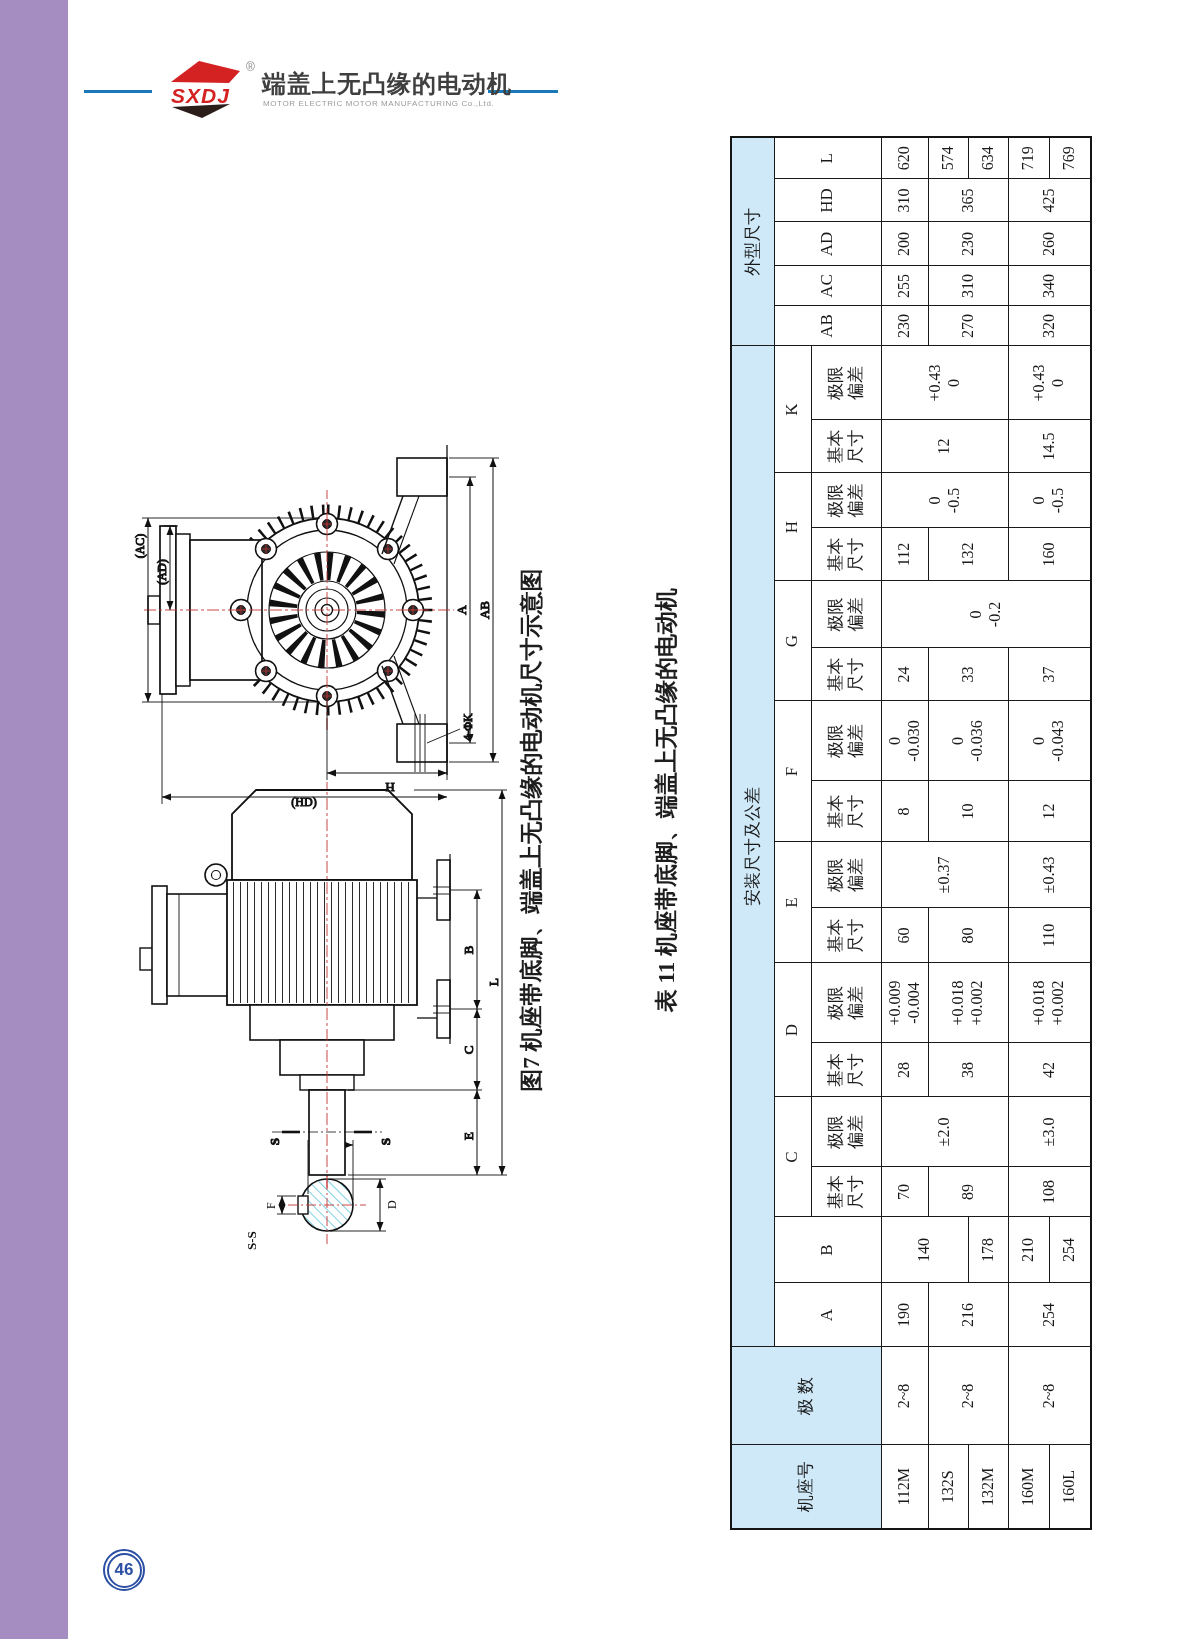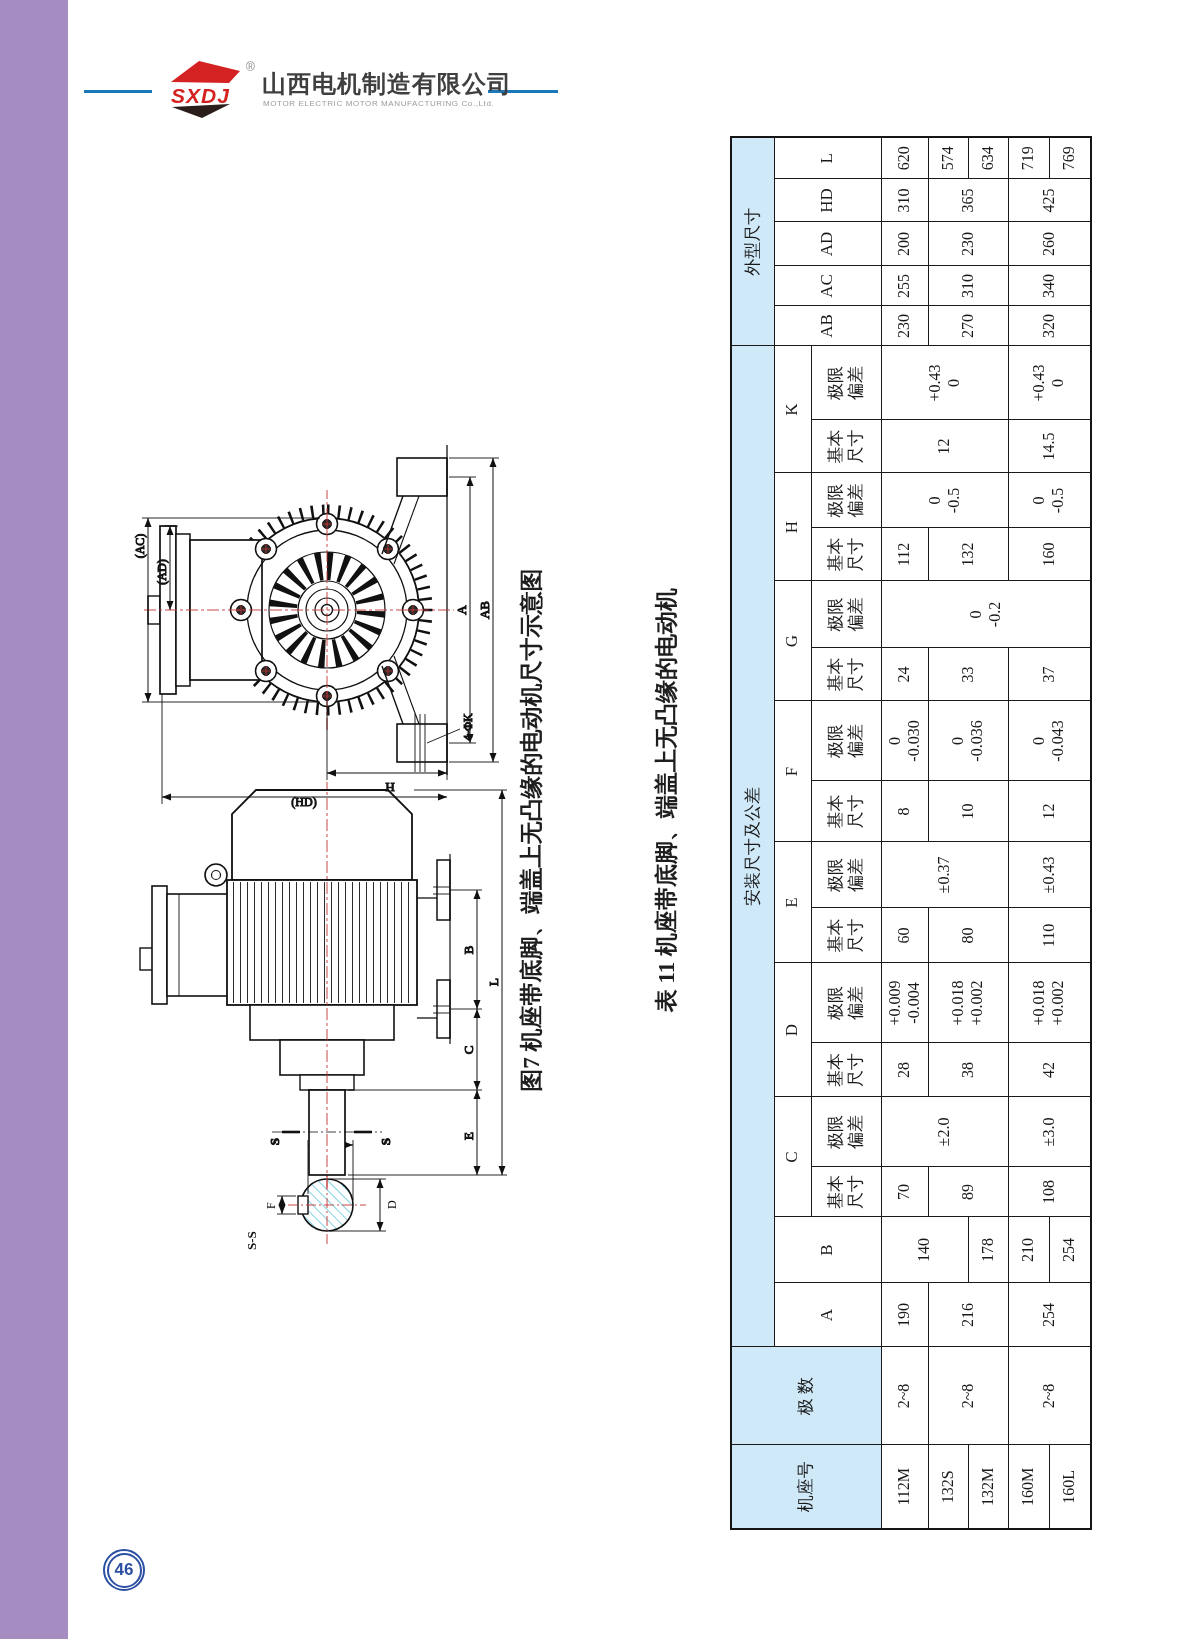--- a/index.html
+++ b/index.html
@@ -51,21 +51,21 @@
   <div class="band"></div>
 
   <div class="hline left"></div>
   <div class="hline right"></div>
   <svg class="logo-svg" width="82" height="62" viewBox="0 0 82 62">
     <polygon points="7,26 35,5 76,15 65,27" fill="#d42121"></polygon>
     <text x="7" y="47" font-family="Liberation Sans, sans-serif" font-size="21" font-weight="bold" font-style="italic" fill="#d42121" letter-spacing="1">SXDJ</text>
     <polygon points="8,51 66,48 38,62" fill="#2a1d1a"></polygon>
   </svg>
   <div class="regmark">®</div>
-  <div class="co-cn">山西电机制造有限公司</div>
+  <div class="co-cn">端盖上无凸缘的电动机</div>
   <div class="co-en">MOTOR ELECTRIC MOTOR MANUFACTURING Co.,Ltd.</div>
 
   <div class="rotated-block">
 
     <svg class="fig-svg" width="1392" height="380" viewBox="0 0 1392 380">
       <defs>
         <marker id="ma" markerWidth="10" markerHeight="8" refX="9" refY="4" orient="auto-start-reverse">
           <path d="M0,0.5 L9,4 L0,7.5 Z" fill="#111"></path>
         </marker>
         <pattern id="hatch" width="7" height="7" patternUnits="userSpaceOnUse" patternTransform="rotate(45)">

